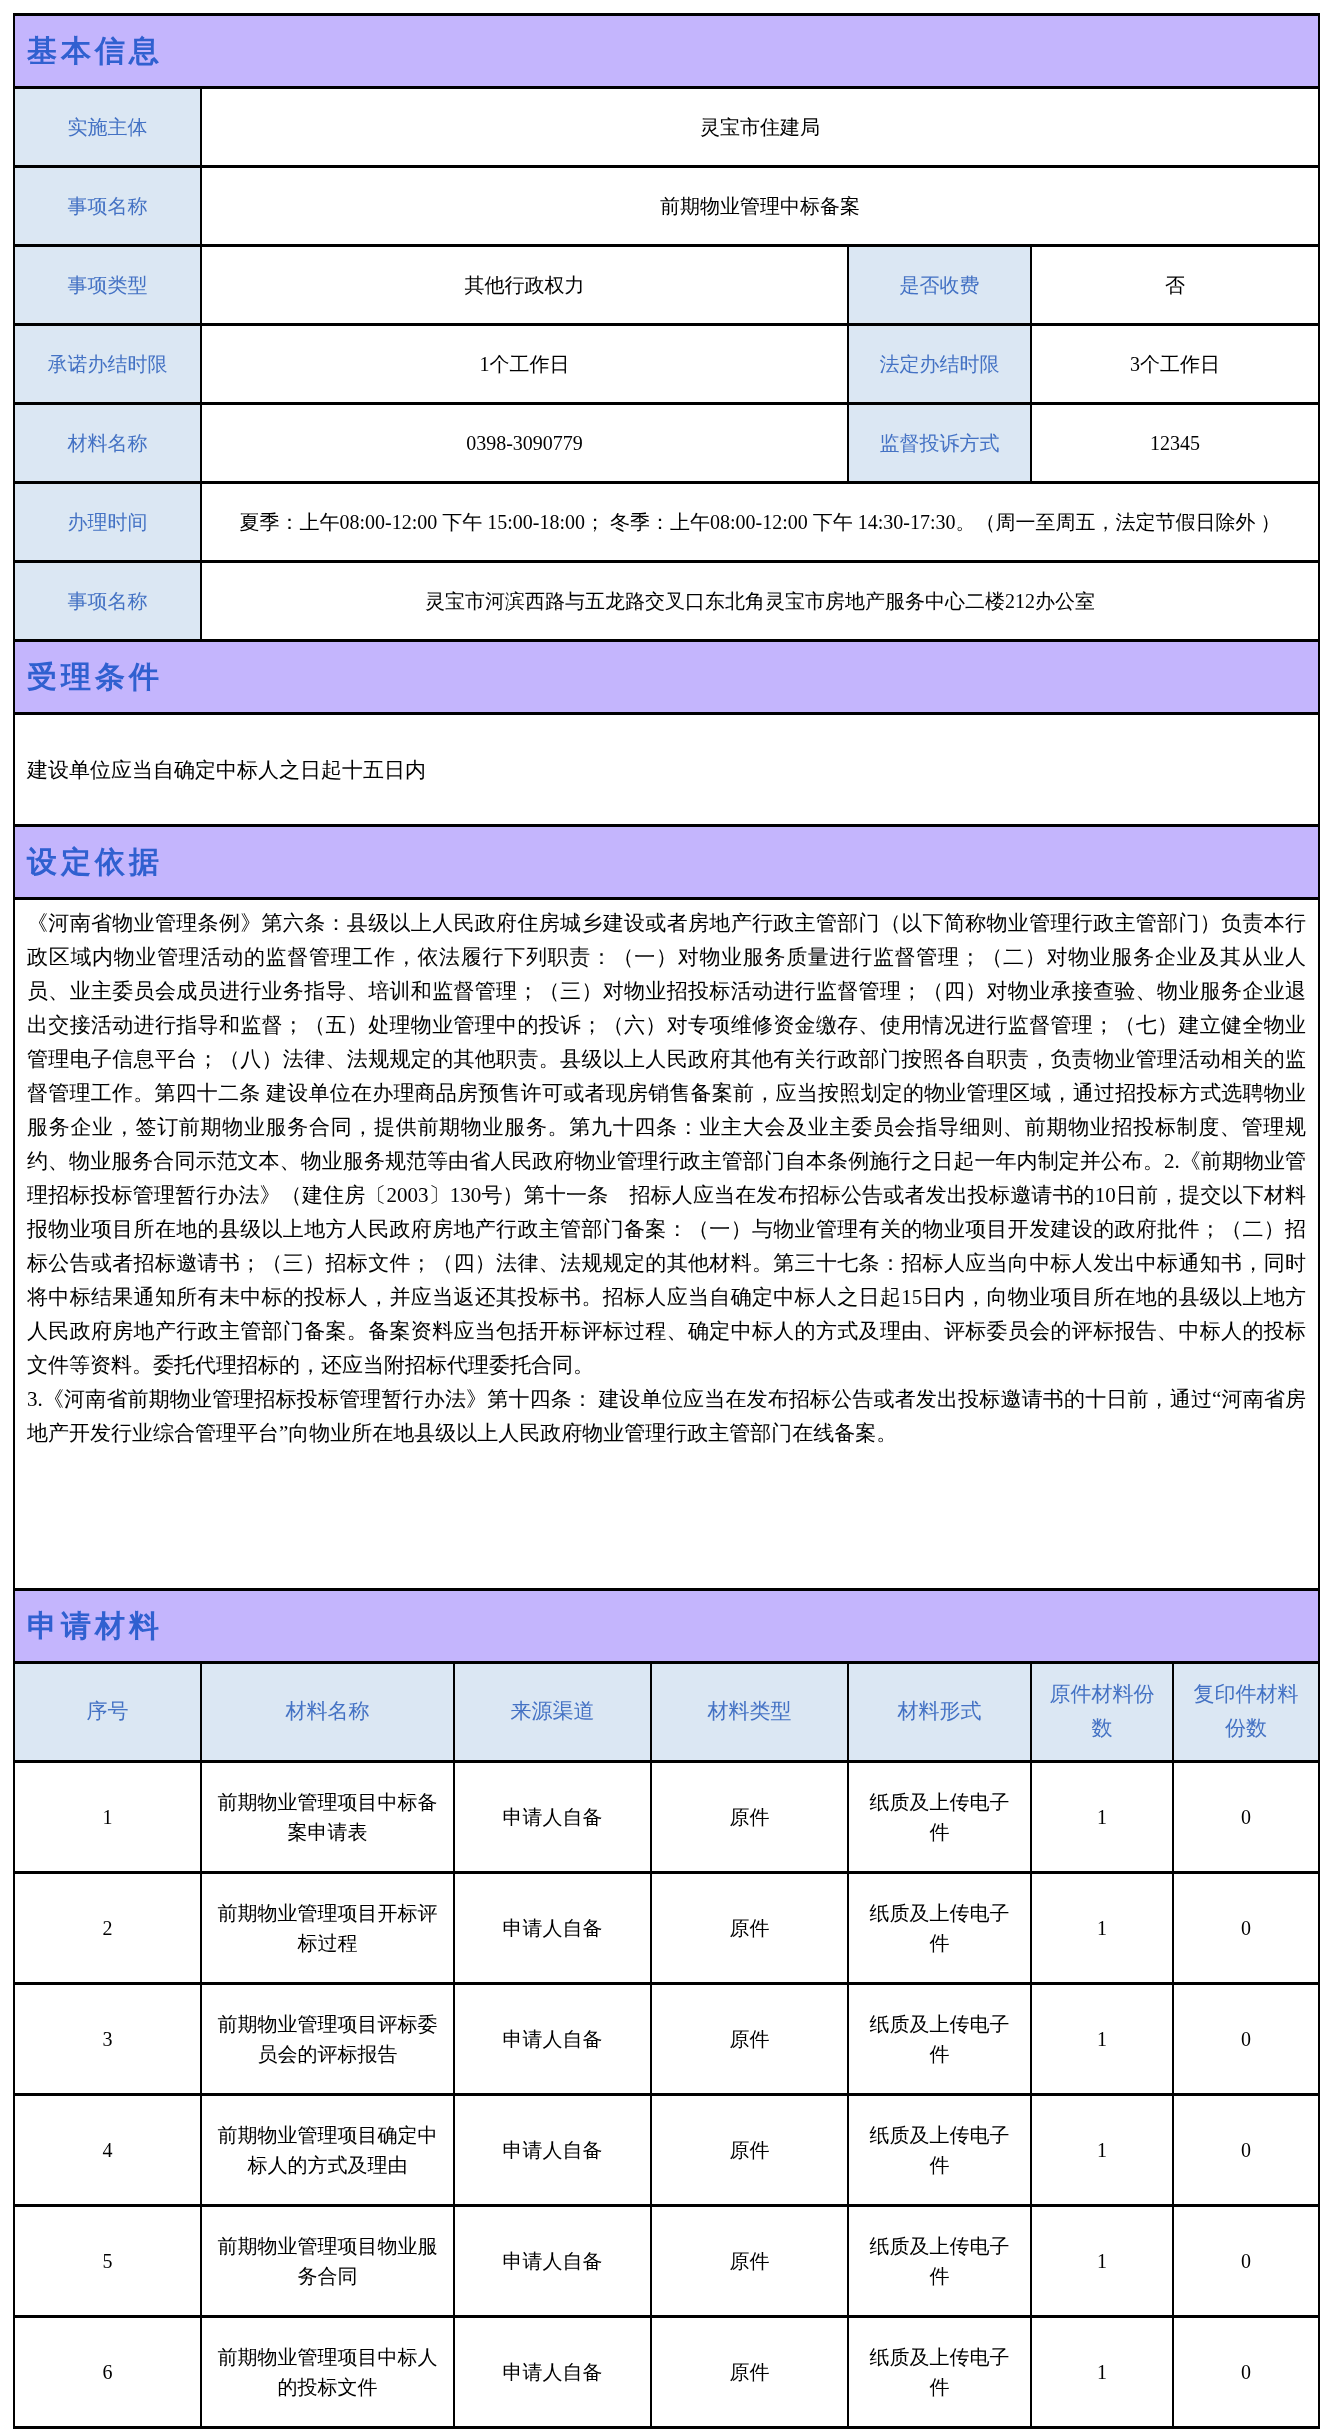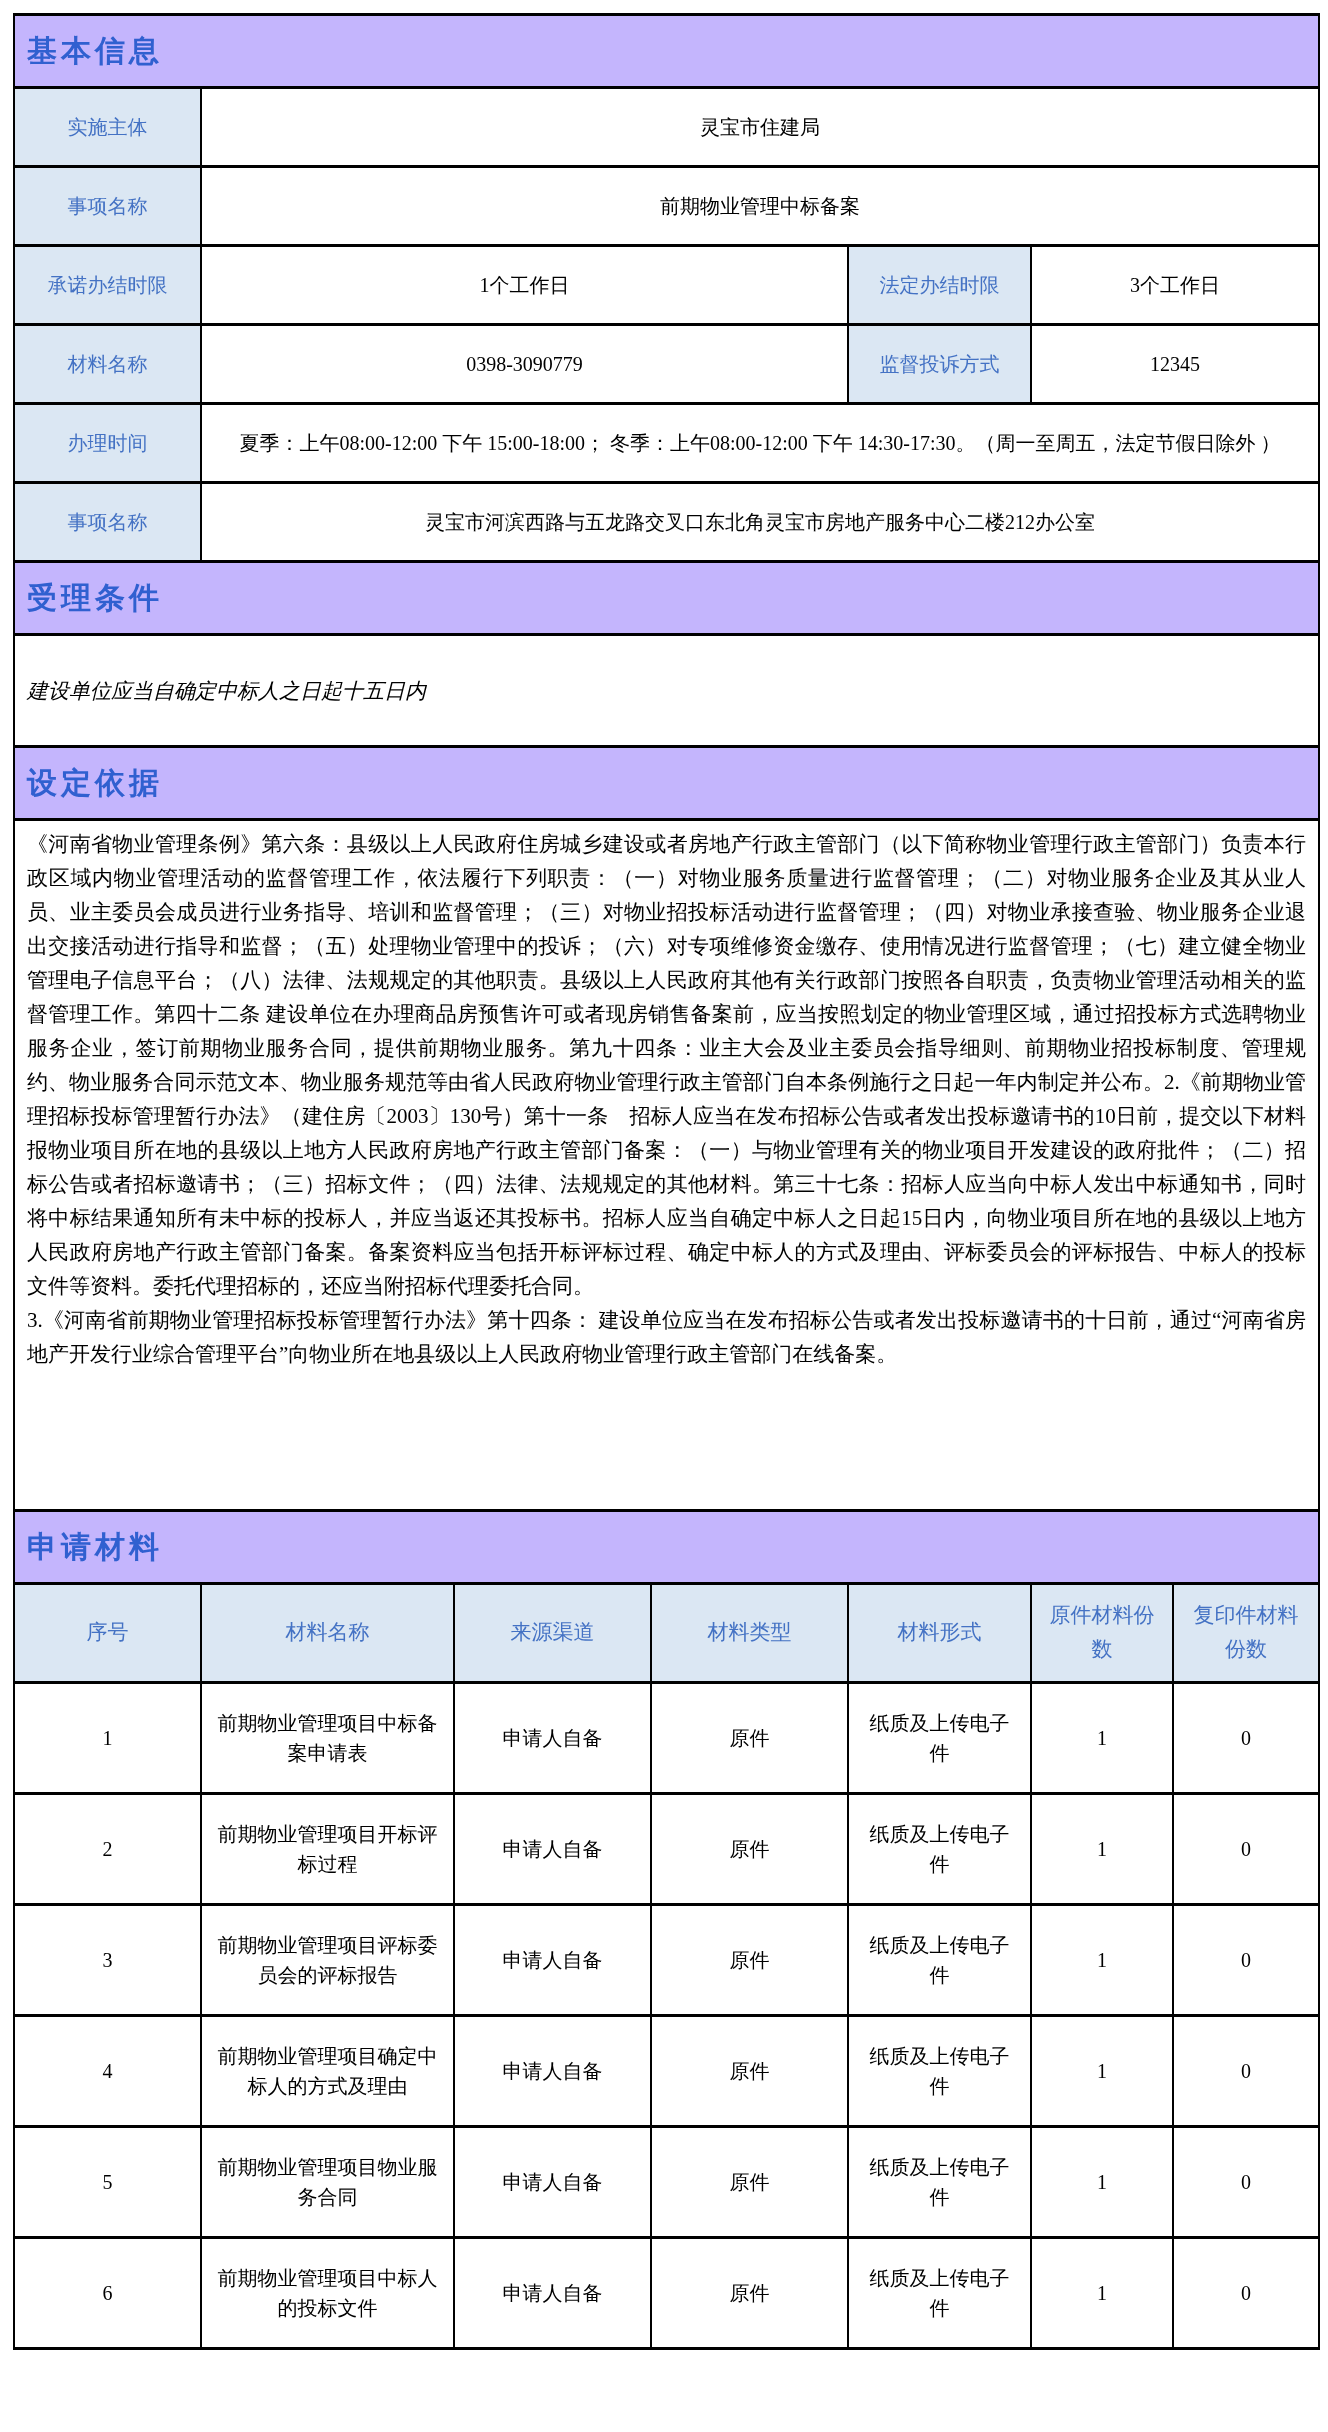--- a/index.html
+++ b/index.html
@@ -17,21 +17,21 @@
   td{border:2px solid var(--border);border-top-width:3px;border-bottom-width:3px;
      vertical-align:middle;word-break:break-word;}
   td.title{height:70px;background:#c4b5fd;color:var(--section-title);
      font-family:"Liberation Sans","DejaVu Sans",sans-serif;
      font-weight:bold;font-size:30px;text-align:left;padding:0 0 0 12px;letter-spacing:4px;}
   td.lbl{background:var(--label-bg);color:var(--label-text);
      font-size:20px;text-align:center;padding:2px 4px;}
   td.val{background:#fff;font-size:20px;text-align:center;padding:2px 10px;line-height:1.6;}
   tr.r-basic td{height:72px;}
   td.free{background:#fff;font-size:21px;text-align:left;padding:6px 12px;line-height:34px;}
-  td.accept{height:97px;font-style:italic;}
+  td.accept{height:97px;}
   td.basis{height:676px;vertical-align:top;white-space:pre-wrap;text-align:justify;}
   tr.r-mat-header td{height:96px;}
   td.mh{background:var(--label-bg);color:var(--label-text);
      font-size:21px;text-align:center;padding:0 10px;line-height:1.6;}
   tr.r-mat td{height:104px;}
   td.mc{background:#fff;font-size:20px;text-align:center;padding:2px 12px;line-height:1.5;}
   td.mc-name{padding:2px 14px;}
 </style>
 </head>
 <body>
@@ -53,20 +53,26 @@
           <td class="title" colspan="7">基本信息</td>
         </tr>
 
     <tr class="r-basic">
       <td class="lbl">实施主体</td>
       <td class="val" colspan="6">灵宝市住建局</td>
     </tr>
     <tr class="r-basic">
       <td class="lbl">事项名称</td>
       <td class="val" colspan="6">前期物业管理中标备案</td>
+    </tr>
+    <tr class="r-basic">
+      <td class="lbl">事项类型</td>
+      <td class="val" colspan="3">其他行政权力</td>
+      <td class="lbl">是否收费</td>
+      <td class="val" colspan="2">否</td>
     </tr>
     <tr class="r-basic">
       <td class="lbl">承诺办结时限</td>
       <td class="val" colspan="3">1个工作日</td>
       <td class="lbl">法定办结时限</td>
       <td class="val" colspan="2">3个工作日</td>
     </tr>
     <tr class="r-basic">
       <td class="lbl">材料名称</td>
       <td class="val" colspan="3">0398-3090779</td>

